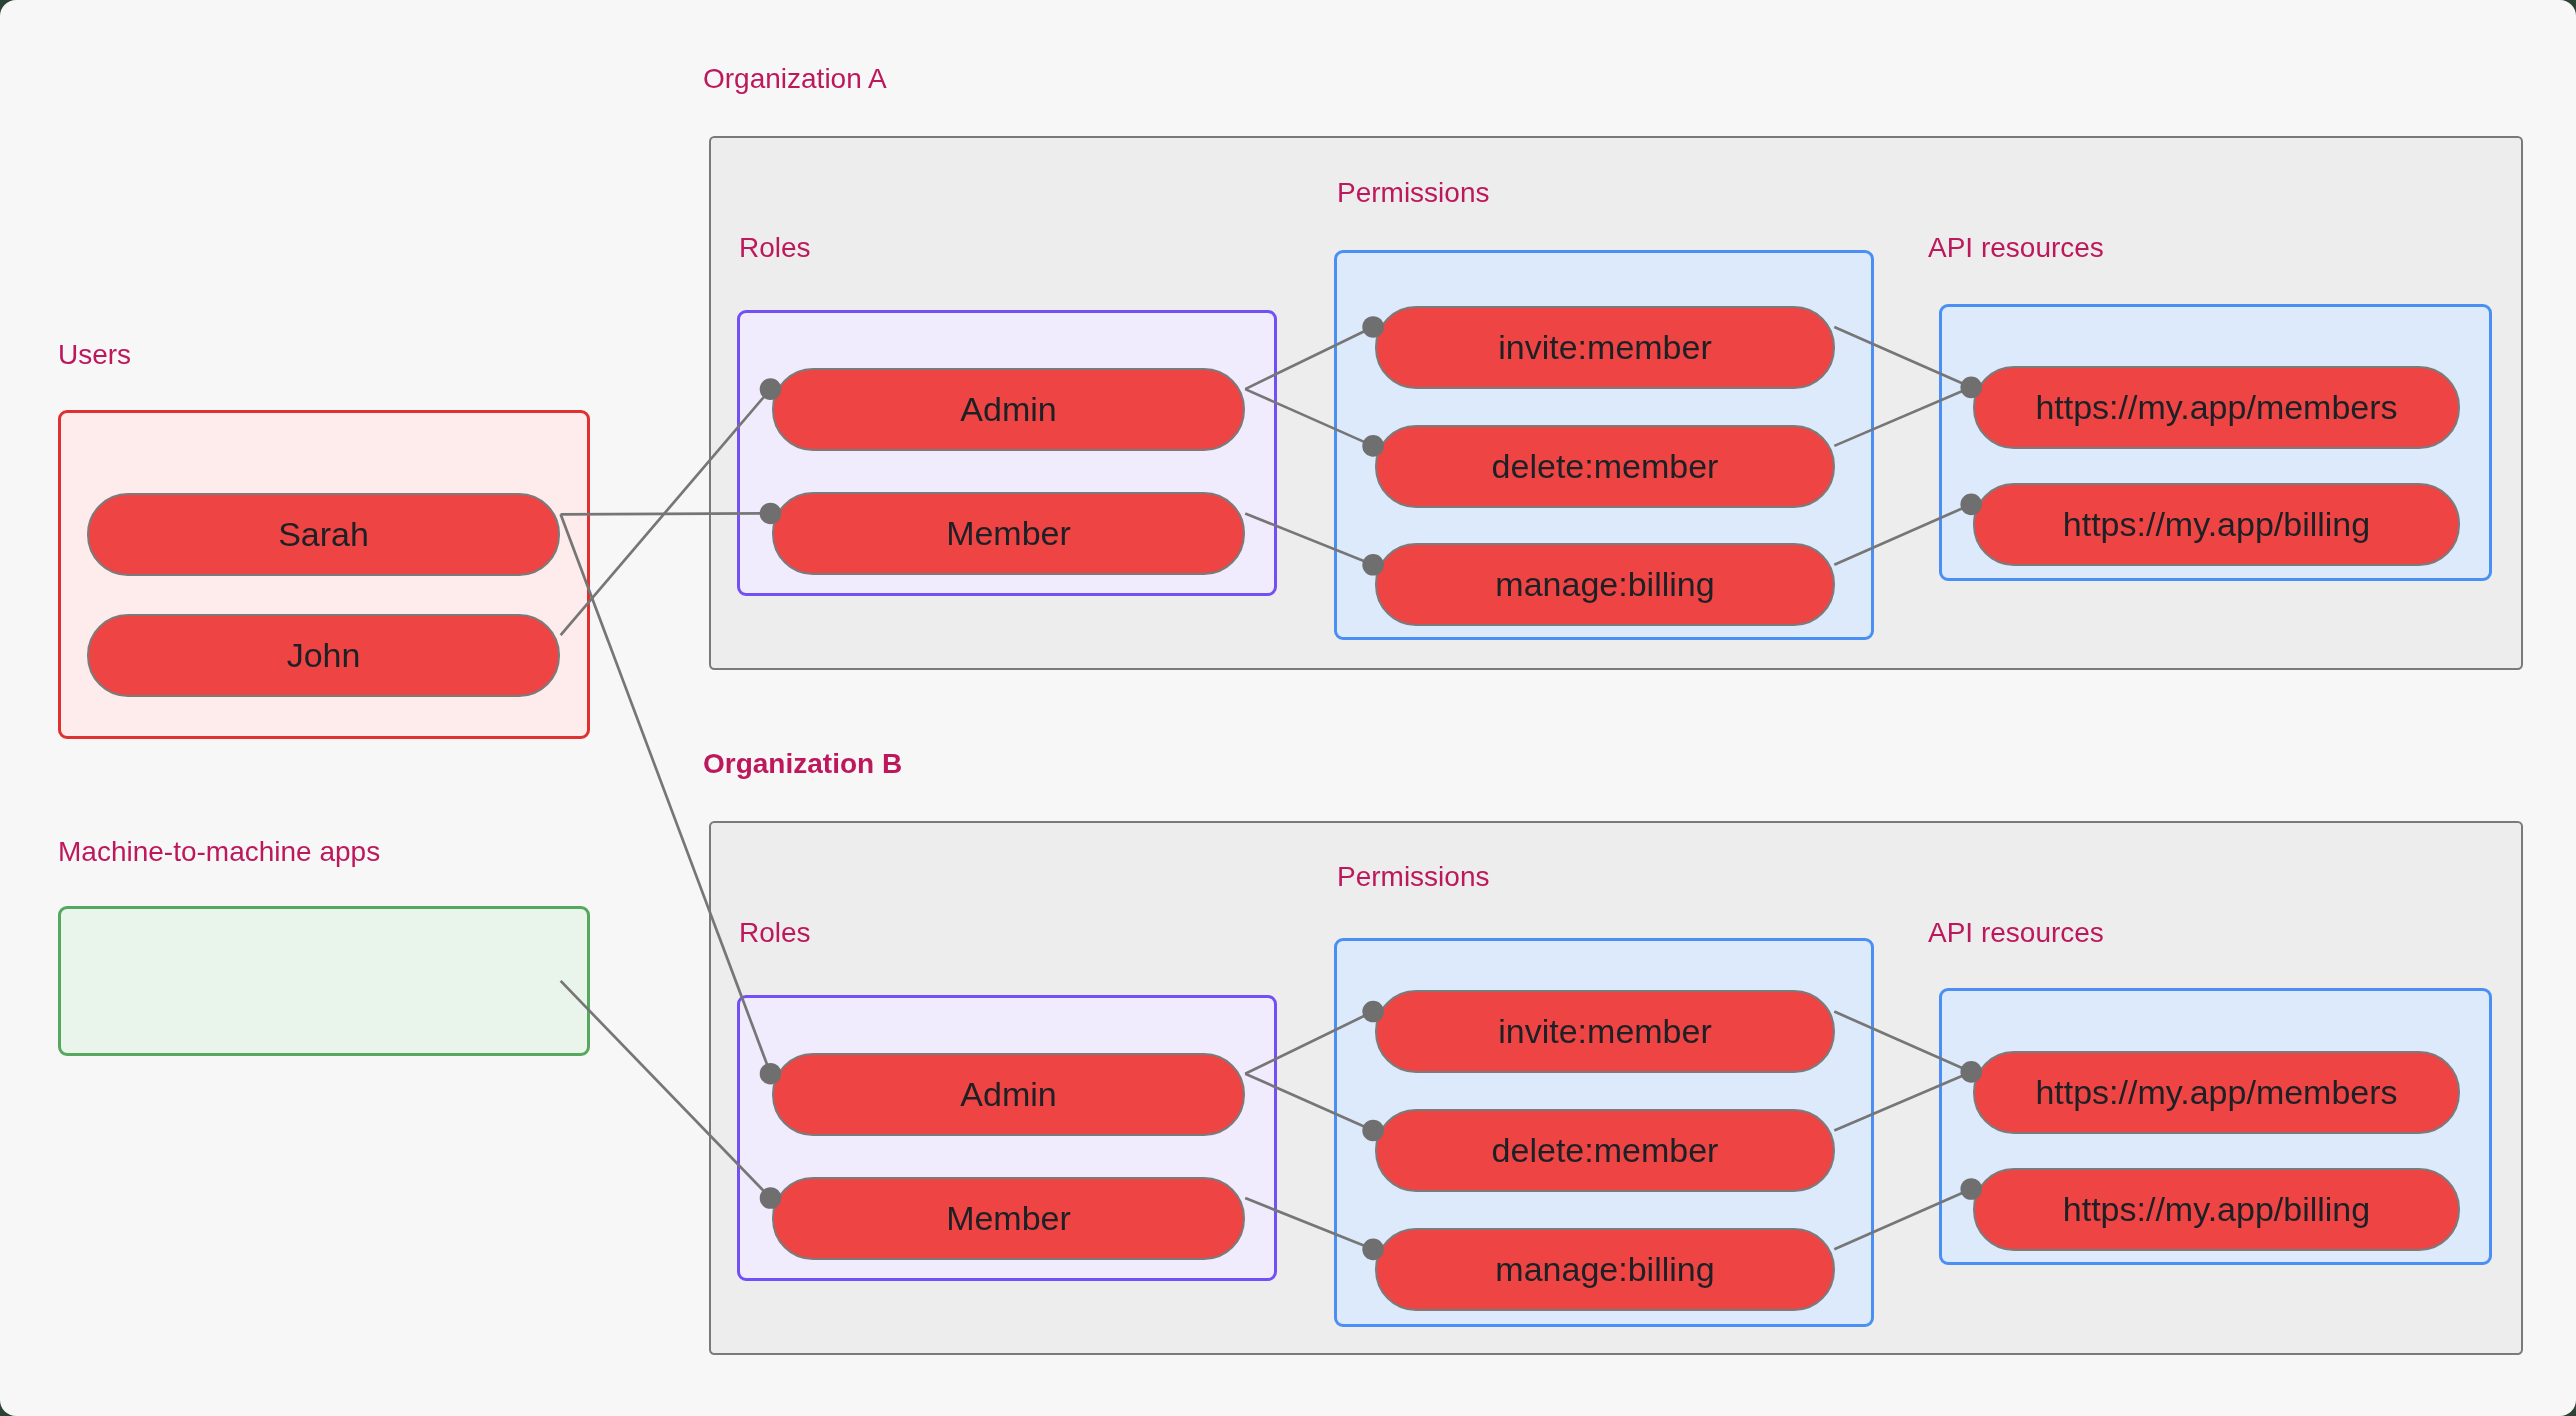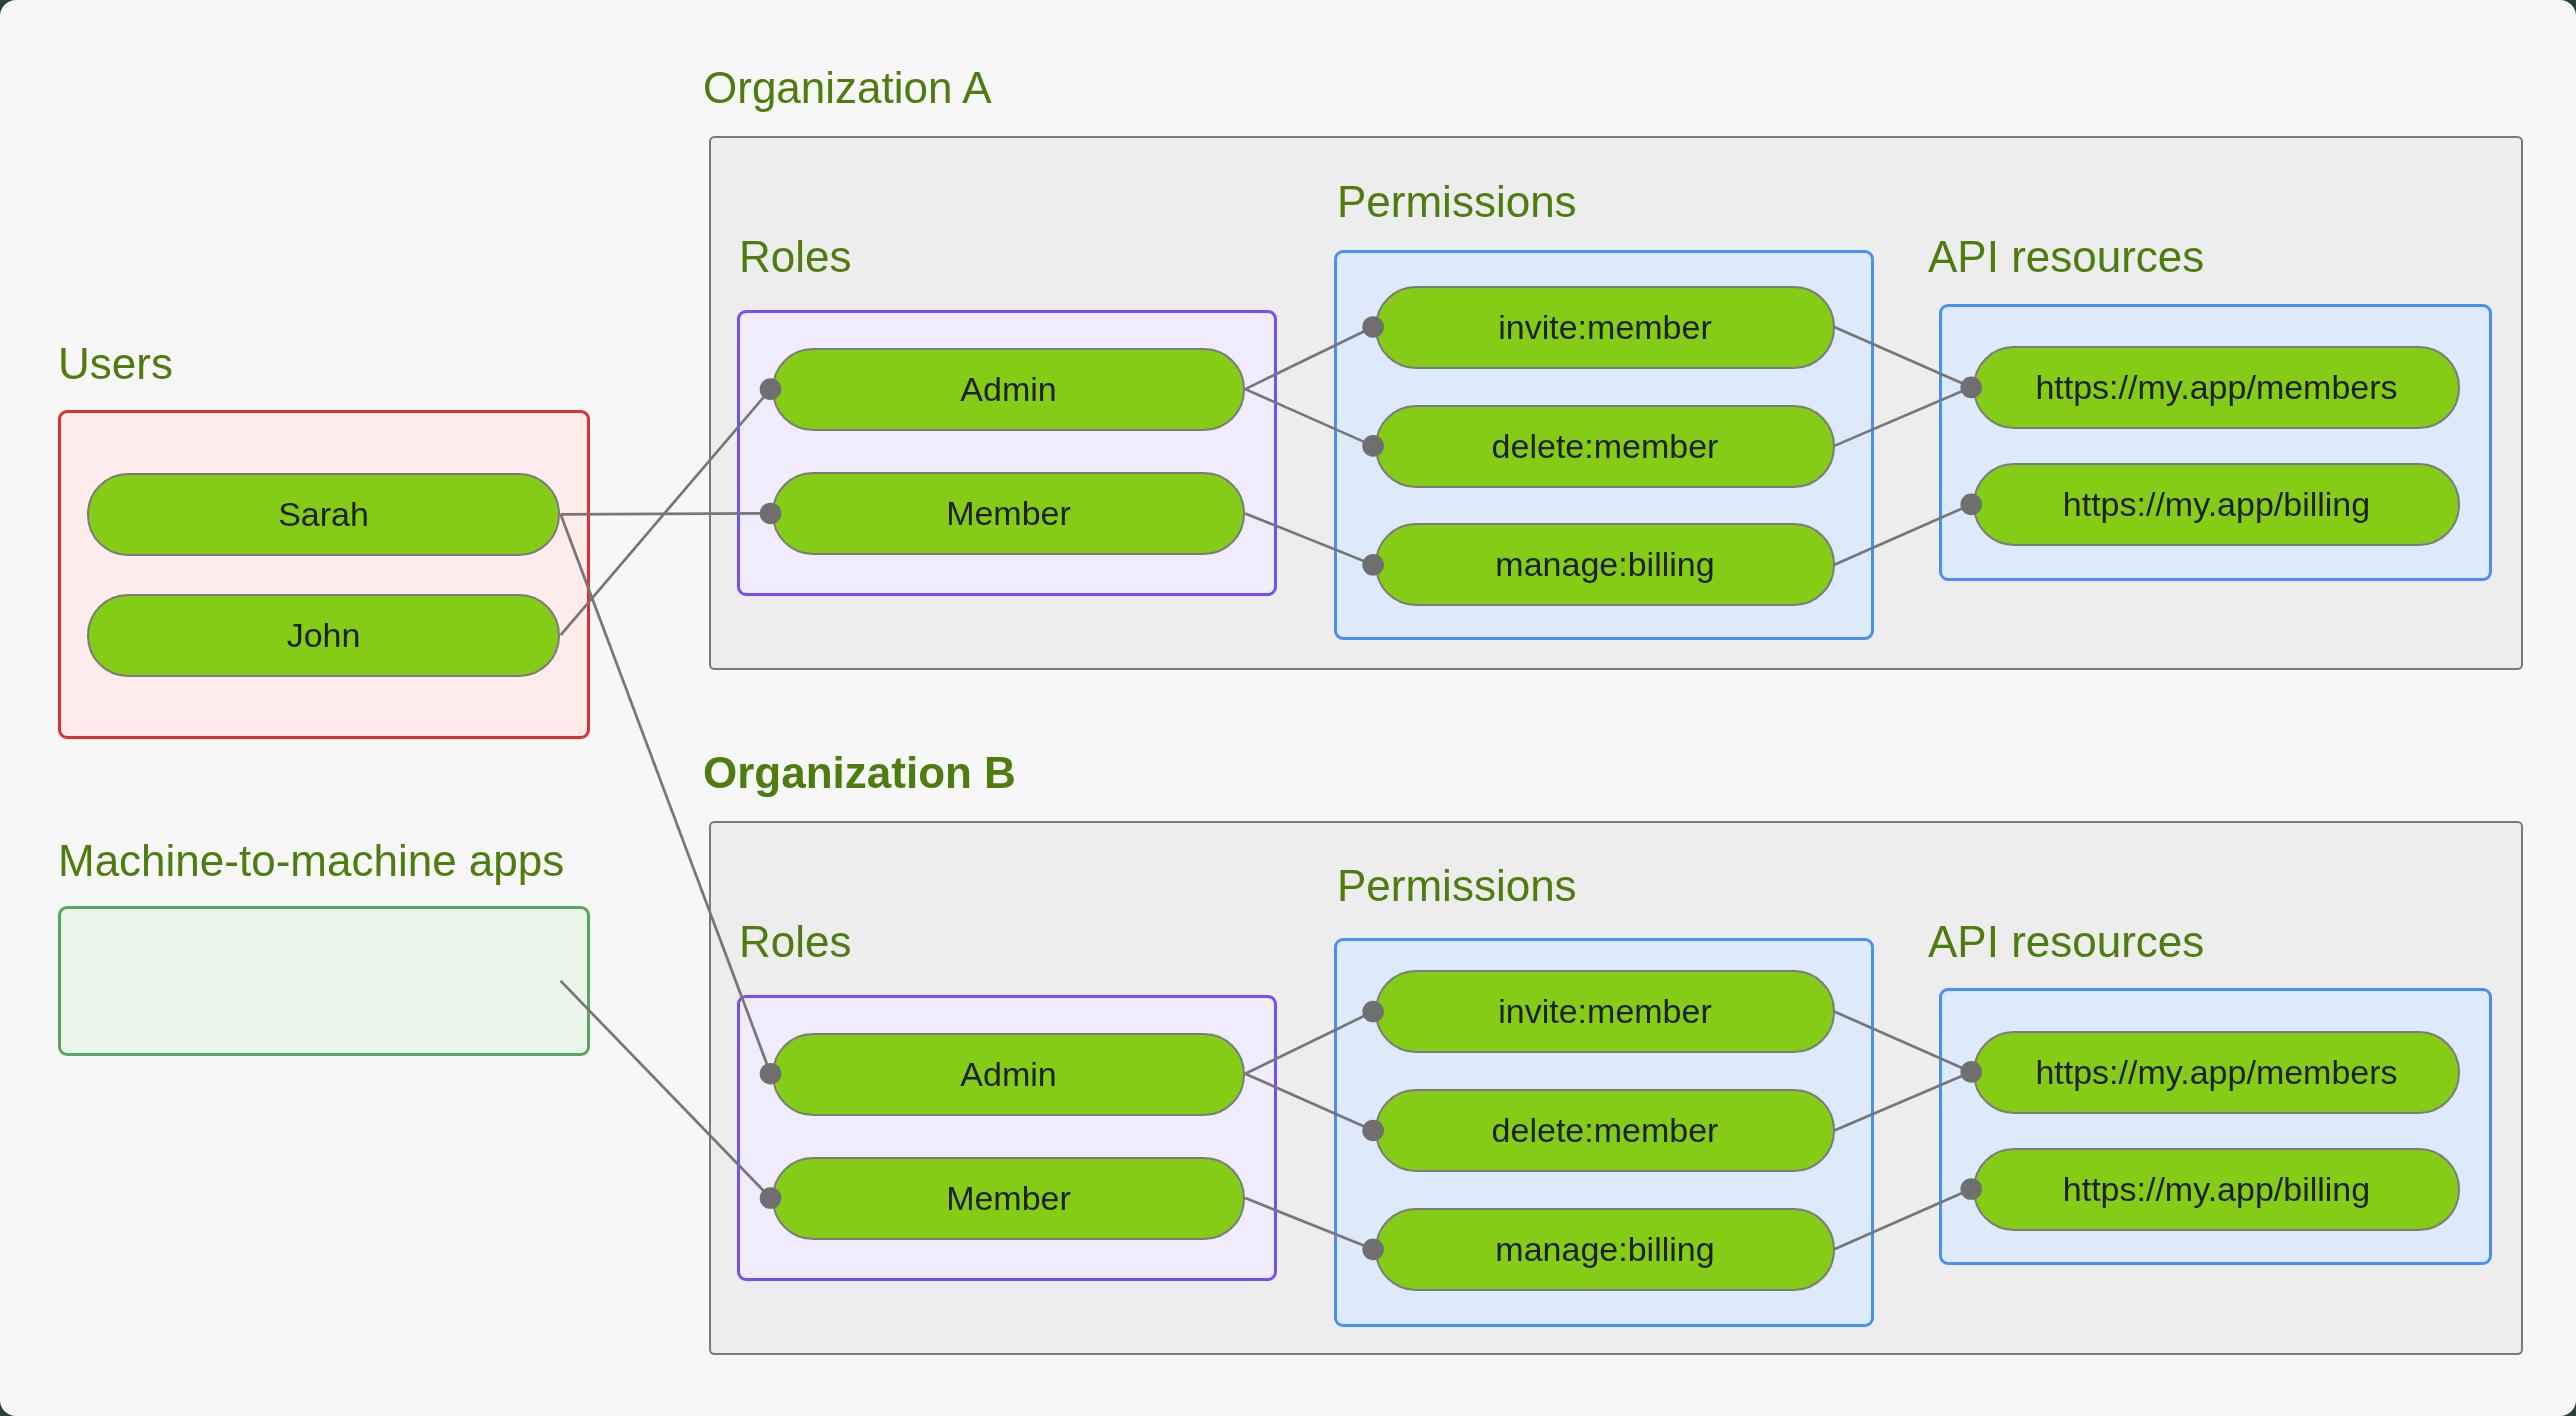--- a/index.html
+++ b/index.html
@@ -27,35 +27,36 @@
     border-radius: 5.4px;
   }
   .zone.red    { background: #fdeceb; border: 3.6px solid #e03131; }
   .zone.green  { background: #e9f4ea; border: 3.6px solid #55a85d; }
   .zone.purple { background: #f1ecfd; border: 3.6px solid #7350f5; }
   .zone.blue   { background: #ddeafc; border: 3.6px solid #4a90f4; }
   .pill {
     position: absolute;
     box-sizing: border-box;
     height: 83px;
-    background: #84cc16;
+    background: #ef4444;
     border: 2.7px solid #7b7b7b;
     border-radius: 41px;
     display: flex;
     align-items: center;
     justify-content: center;
     font-size: 34px;
     color: #1d2025;
     white-space: nowrap;
+    margin-top: 20px;
   }
   .label {
     position: absolute;
-    font-size: 44px;
+    font-size: 28px;
     font-weight: 500;
-    color: #4d7c0f;
+    color: #be185d;
     line-height: 1.15;
     white-space: nowrap;
   }
   svg.wires {
     position: absolute;
     left: 0; top: 0;
     width: 2576px;
     height: 1416px;
     pointer-events: none;
   }

